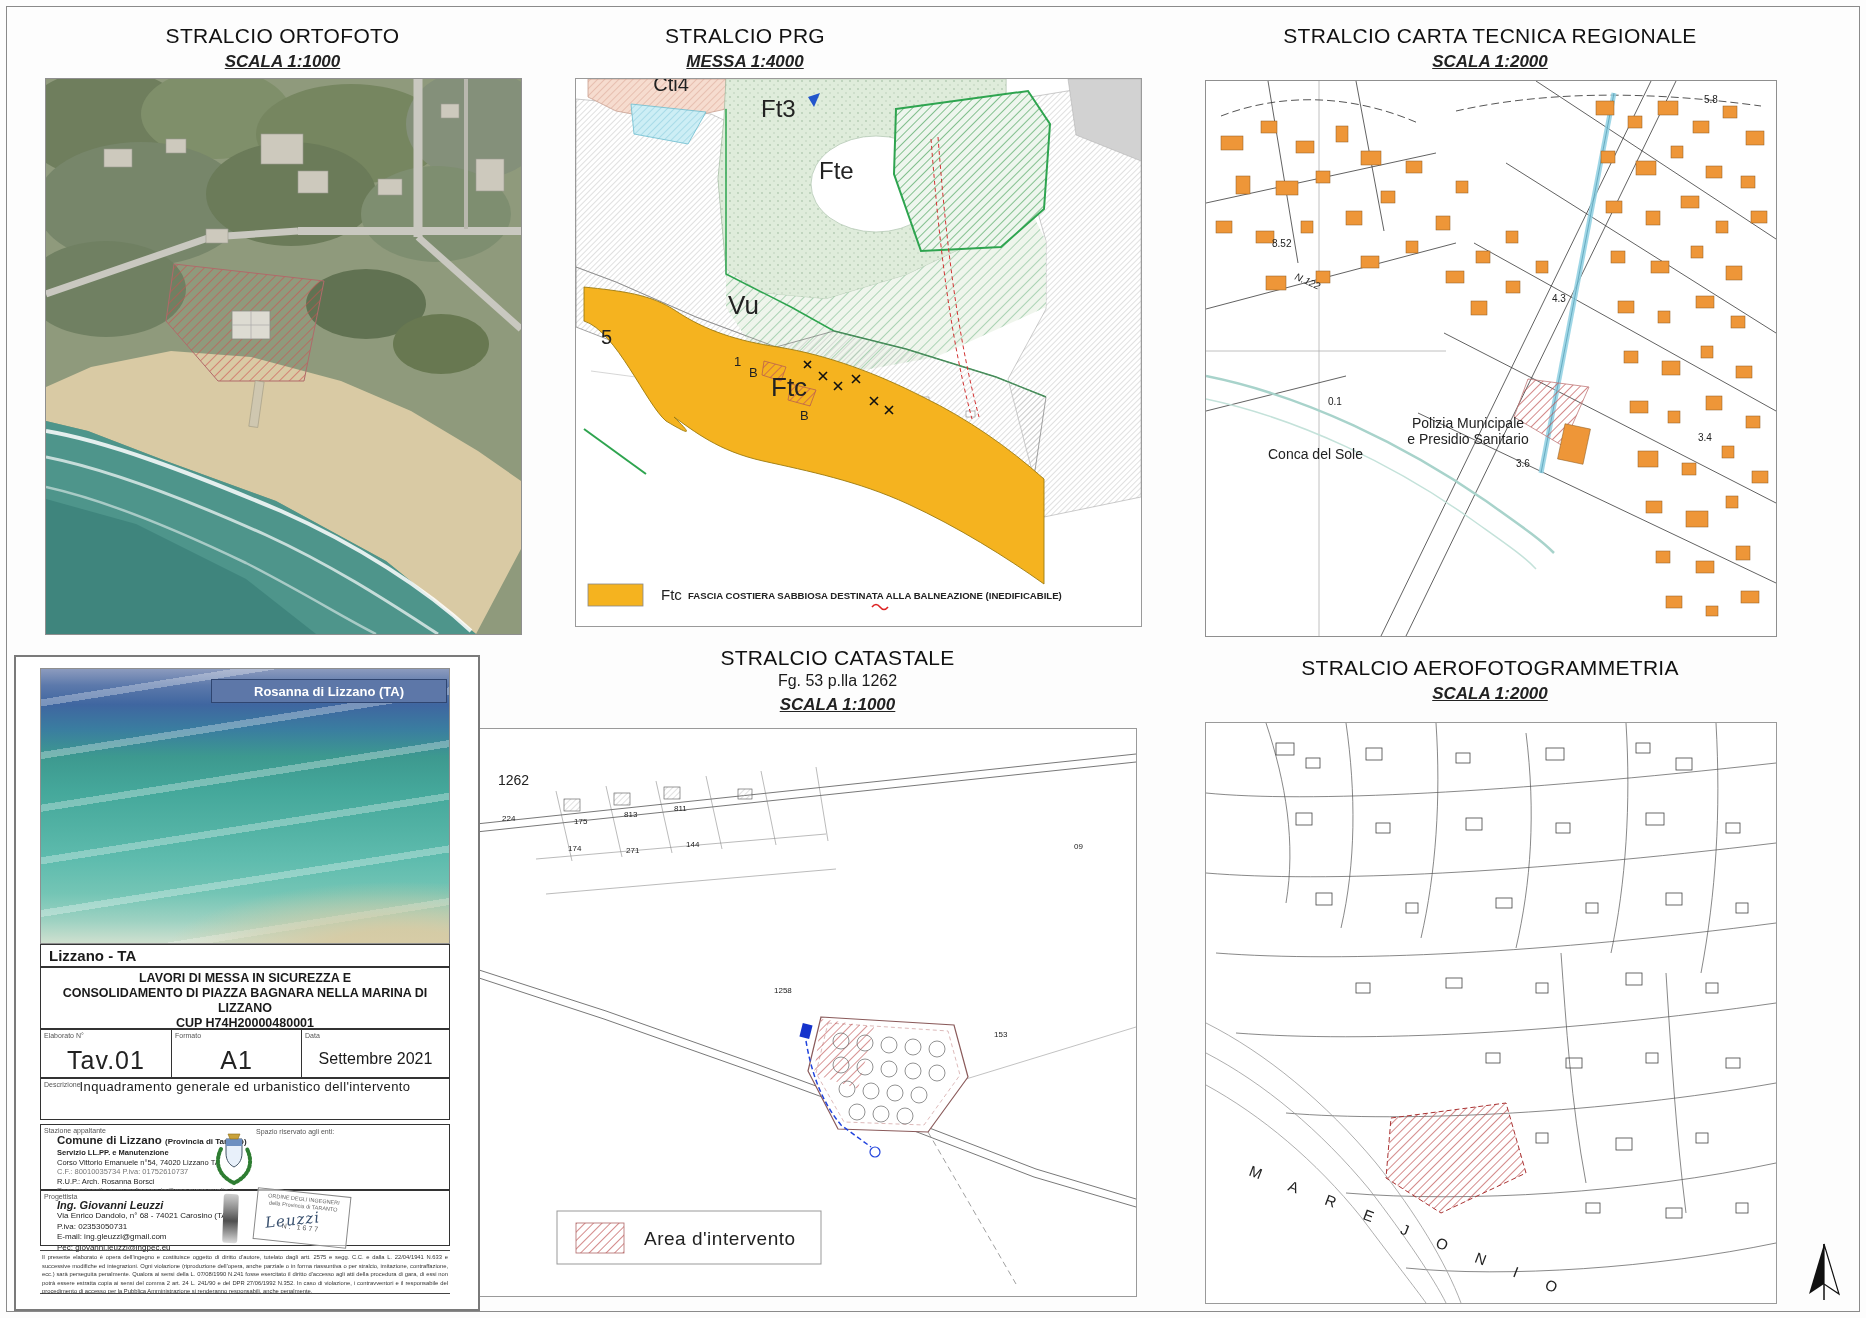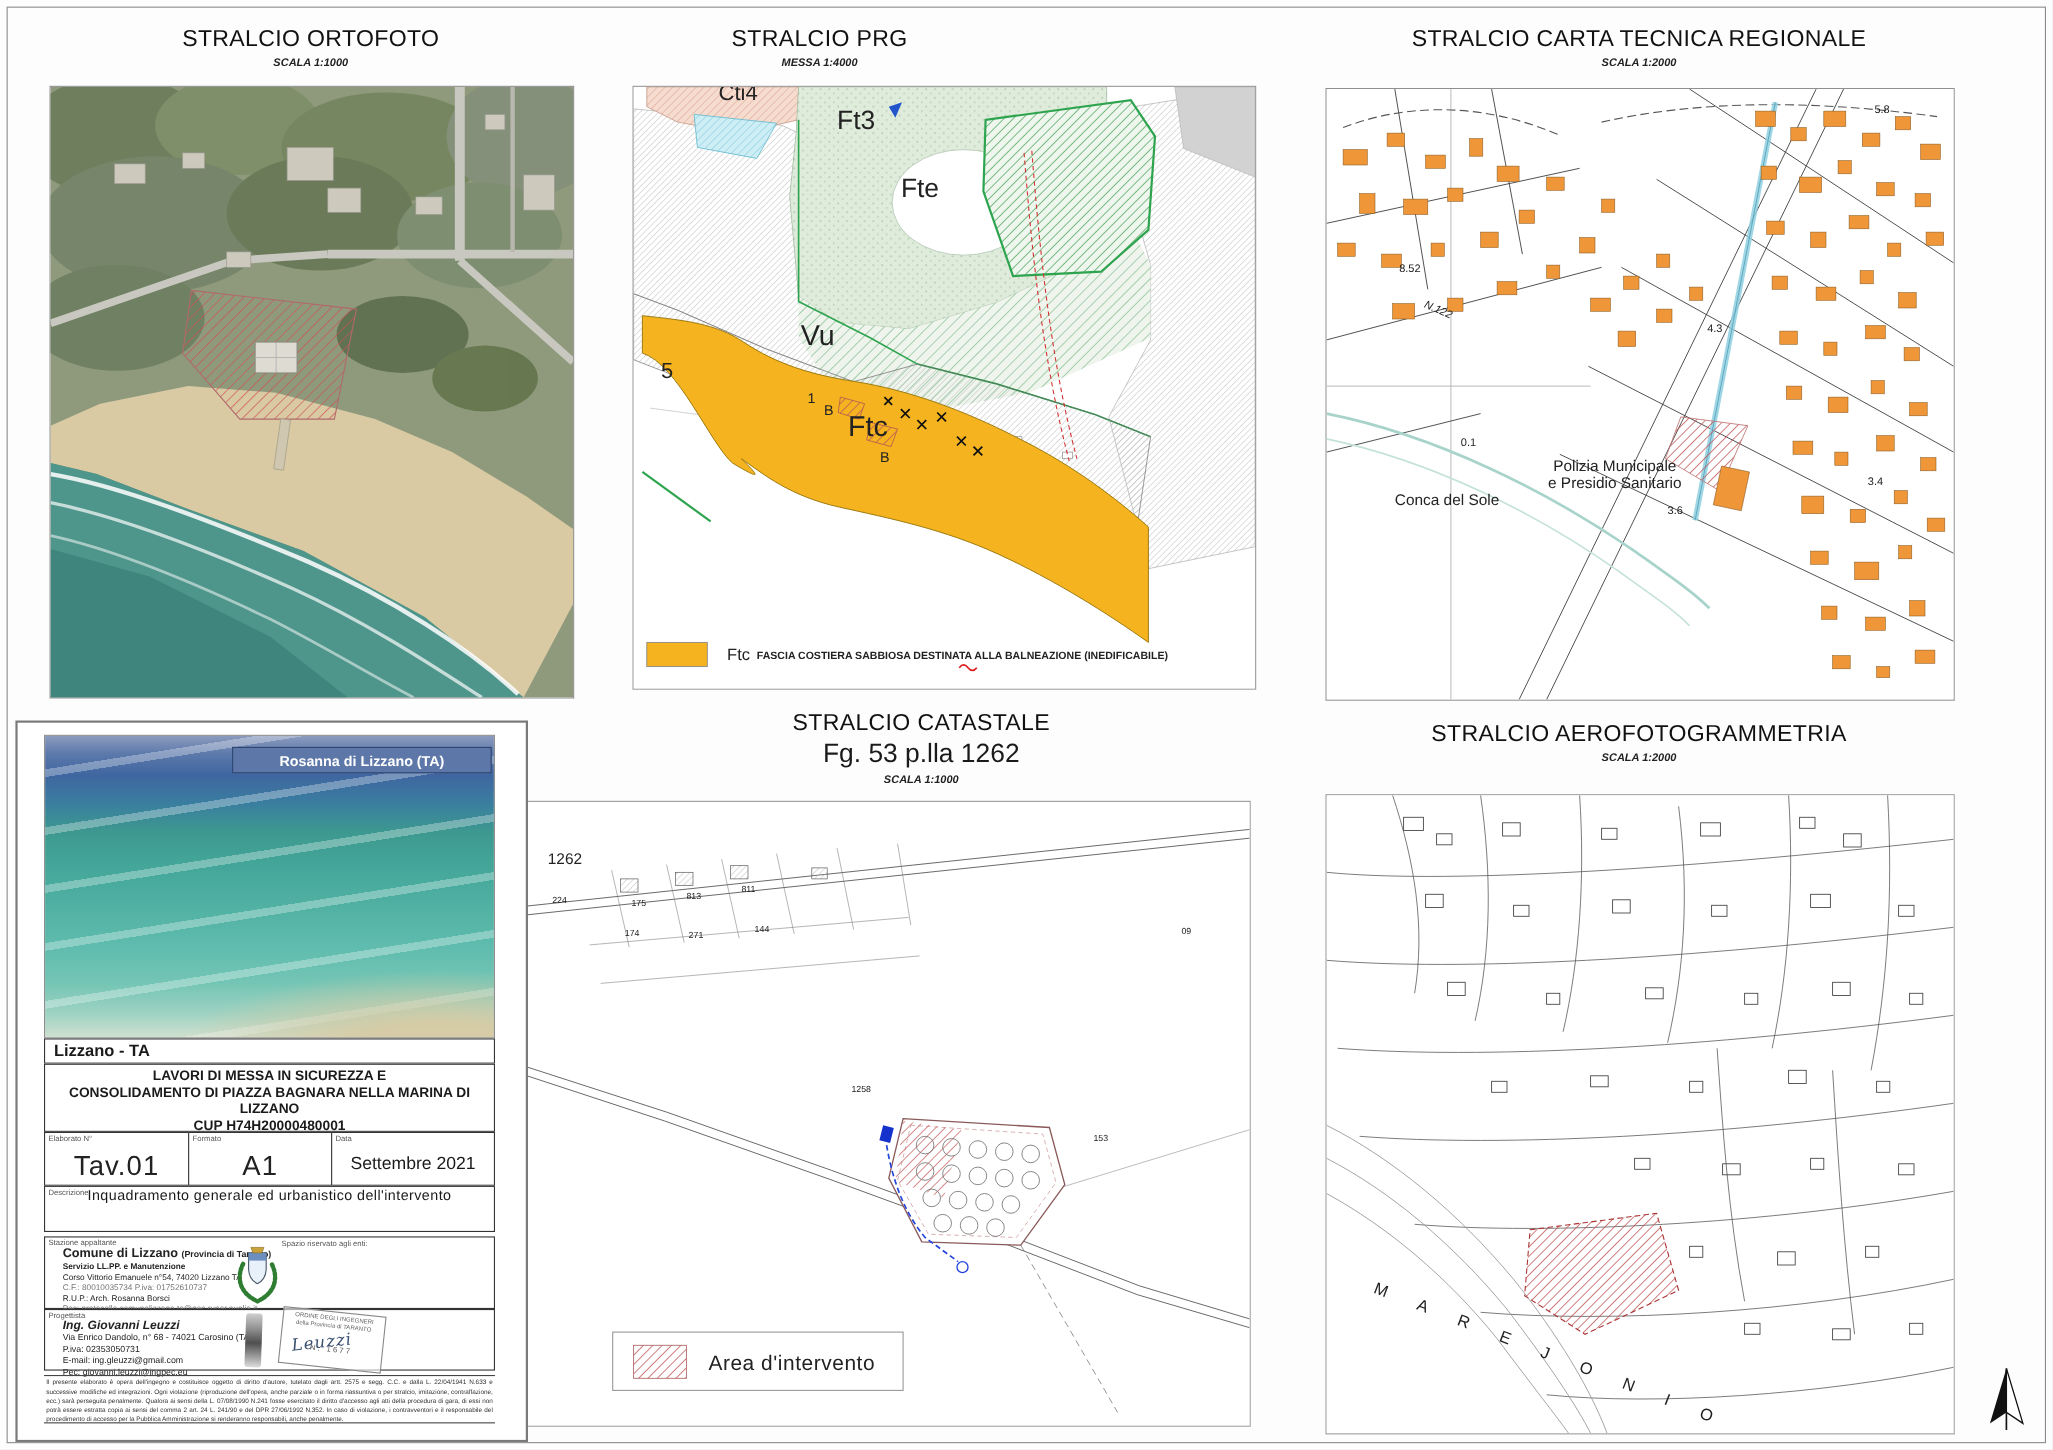--- a/index.html
+++ b/index.html
@@ -2,22 +2,22 @@
 <html><head>
 <meta charset="utf-8">
 <style>
   html,body{margin:0;padding:0;background:#e8e8e8;}
   .sheet{position:relative;width:1866px;height:1318px;background:#fdfdfd;
          font-family:"Liberation Sans",sans-serif;color:#1a1a1a;overflow:hidden;margin:0 auto;}
   .outer-frame{position:absolute;left:6px;top:6px;right:6px;bottom:6px;border:1.5px solid #8a8a8a;pointer-events:none;}
   .abs{position:absolute;}
   .ptitle{position:absolute;text-align:center;line-height:1.15;}
   .ptitle .t{font-size:21px;letter-spacing:.3px;color:#111;}
-  .ptitle .sub{font-size:24px;margin-top:2px;}
-  .ptitle .s{font-size:10px;font-style:italic;font-weight:700;margin-top:4px;color:#222;}
+  .ptitle .sub{font-size:16px;margin-top:2px;}
+  .ptitle .s{font-size:17px;font-style:italic;font-weight:700;margin-top:4px;color:#222;text-decoration:underline;}
   .map-frame{position:absolute;background:#fff;border:1px solid #9a9a9a;}
   .map-frame svg{display:block;}
   svg text{font-family:"Liberation Sans",sans-serif;fill:#222;}
 
   
   .tb-outer{position:absolute;left:14px;top:655px;width:462px;height:652px;border:2px solid #7a7a7a;background:#fff;}
   .tb-inner{position:absolute;left:40px;top:668px;width:412px;height:628px;}
   .tb-box{position:absolute;left:0;width:410px;border:1px solid #333;background:#fff;box-sizing:border-box;}
   .tb-photo{position:absolute;left:0;top:0;width:410px;height:276px;border:1px solid #8f8f8f;box-sizing:border-box;
     background:

